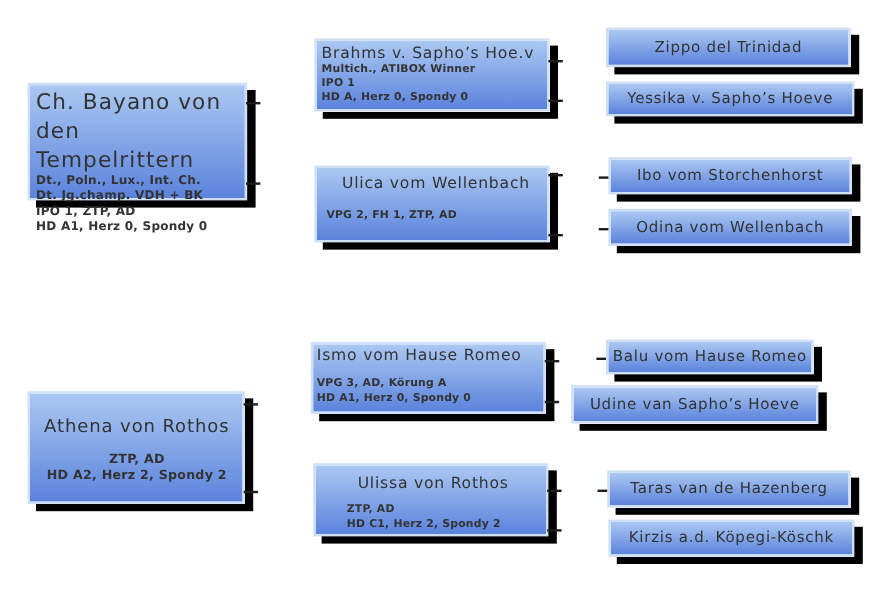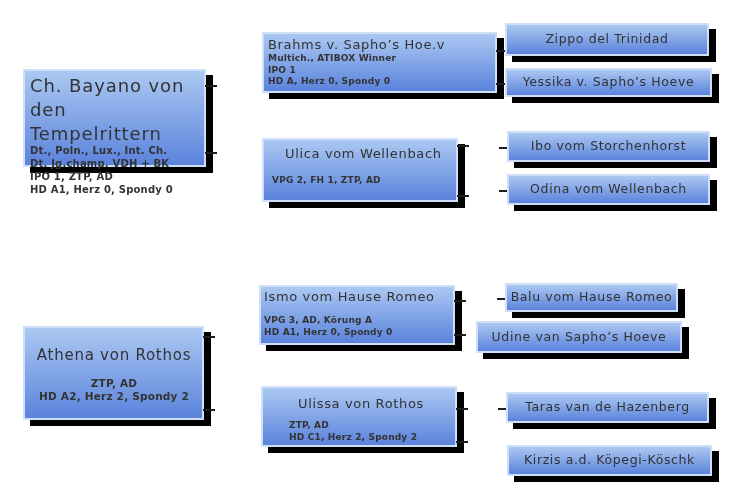--- a/index.html
+++ b/index.html
@@ -33,40 +33,40 @@
   #b-g1-0{left:23px;top:69px;width:183px;height:98px;padding:3px 5px;}
   #b-g1-0 .title{font-size:18px;}
   #b-g1-0 .detail{font-size:10px;}
   #b-g1-1{left:23px;top:326px;width:181px;height:94px;padding:18px 8px 0 9px;text-align:center;}
   #b-g1-1 .title{font-size:15px;}
   #b-g1-1 .details{margin-top:11px;}
   #b-g1-1 .detail{font-size:10.5px;}
   
   .g2 .title{font-size:13px;}
   .g2 .detail{font-size:9px;}
-  #b-g2-0{left:262px;top:32px;width:235px;height:61px;padding:2px 0 0 4px;}
+  #b-g2-0{left:262px;top:32px;width:196px;height:61px;padding:2px 0 0 4px;}
   #b-g2-1{left:262px;top:138px;width:196px;height:64px;padding:5px 16px 0 8px;}
   #b-g2-1 .title{padding-left:13px;}
   #b-g2-1 .details{margin-top:13px;}
   #b-g2-2{left:259px;top:285px;width:196px;height:60px;padding:1px 0 0 3px;}
   #b-g2-2 .details{margin-top:10px;}
   #b-g2-3{left:261px;top:386px;width:196px;height:61px;padding:7px 0 0 4px;}
   #b-g2-3 .title{text-align:center;}
   #b-g2-3 .details{margin-top:8px;padding-left:22px;}
   
   .g3{display:flex;align-items:center;justify-content:center;}
   .g3 .title{font-size:12.5px;}
   #b-g3-0{left:505px;top:23px;width:204px;height:33px;}
   #b-g3-1{left:505px;top:68px;width:207px;height:29px;}
   #b-g3-2{left:507px;top:131px;width:203px;height:31px;}
   #b-g3-3{left:507px;top:174px;width:203px;height:31px;}
   #b-g3-4{left:505px;top:283px;width:173px;height:29px;}
   #b-g3-5{left:476px;top:321px;width:206px;height:32px;}
   #b-g3-6{left:506px;top:392px;width:203px;height:31px;}
-  #b-g3-7{left:507px;top:433px;width:205px;height:31px;margin-top:12px;}
+  #b-g3-7{left:507px;top:433px;width:205px;height:31px;}
   
   .stub{
     position:absolute;width:12px;height:2px;background:#1d1d1d;
   }
   .stub.r{right:-13px;}
   .stub.l{left:-10px;width:8px;}
 </style>
 </head>
 <body style="background: rgb(255, 255, 255);">
 

